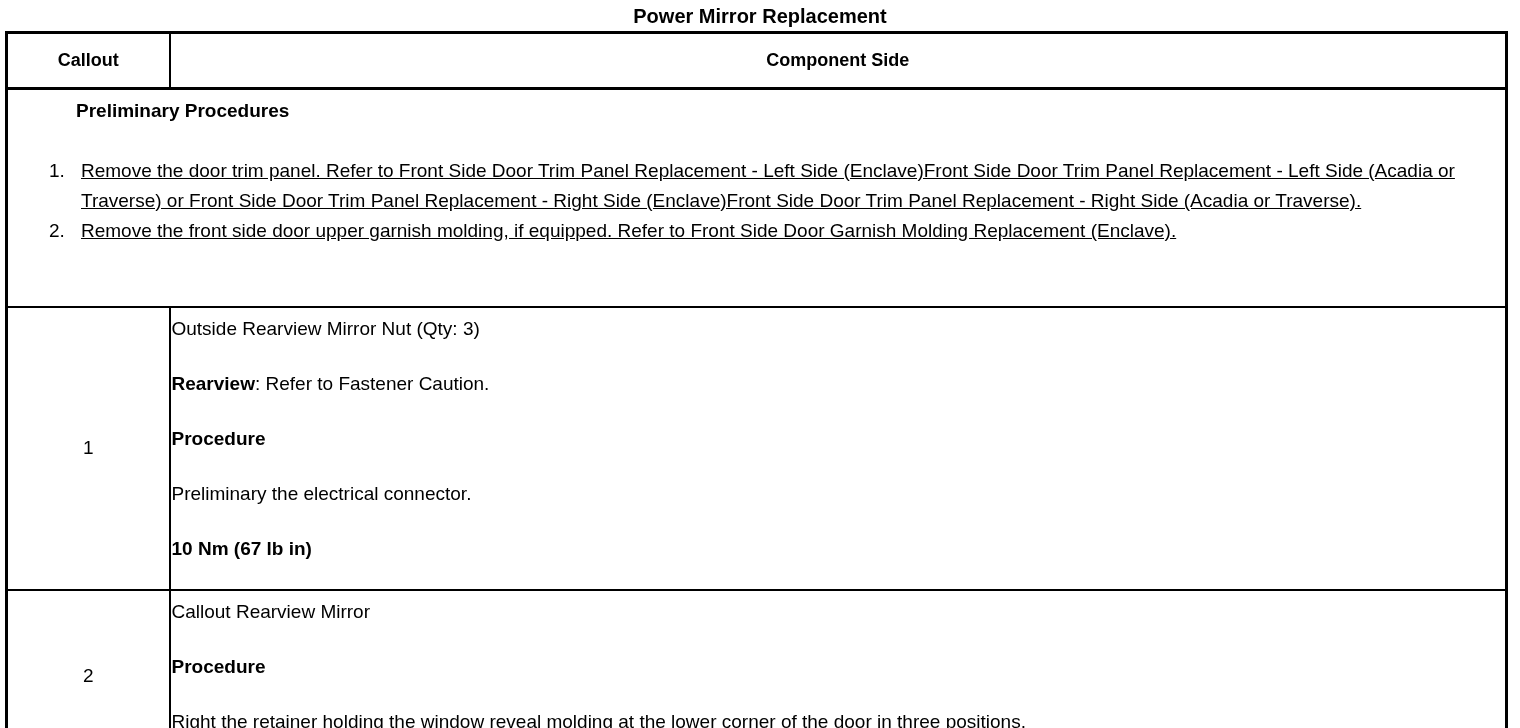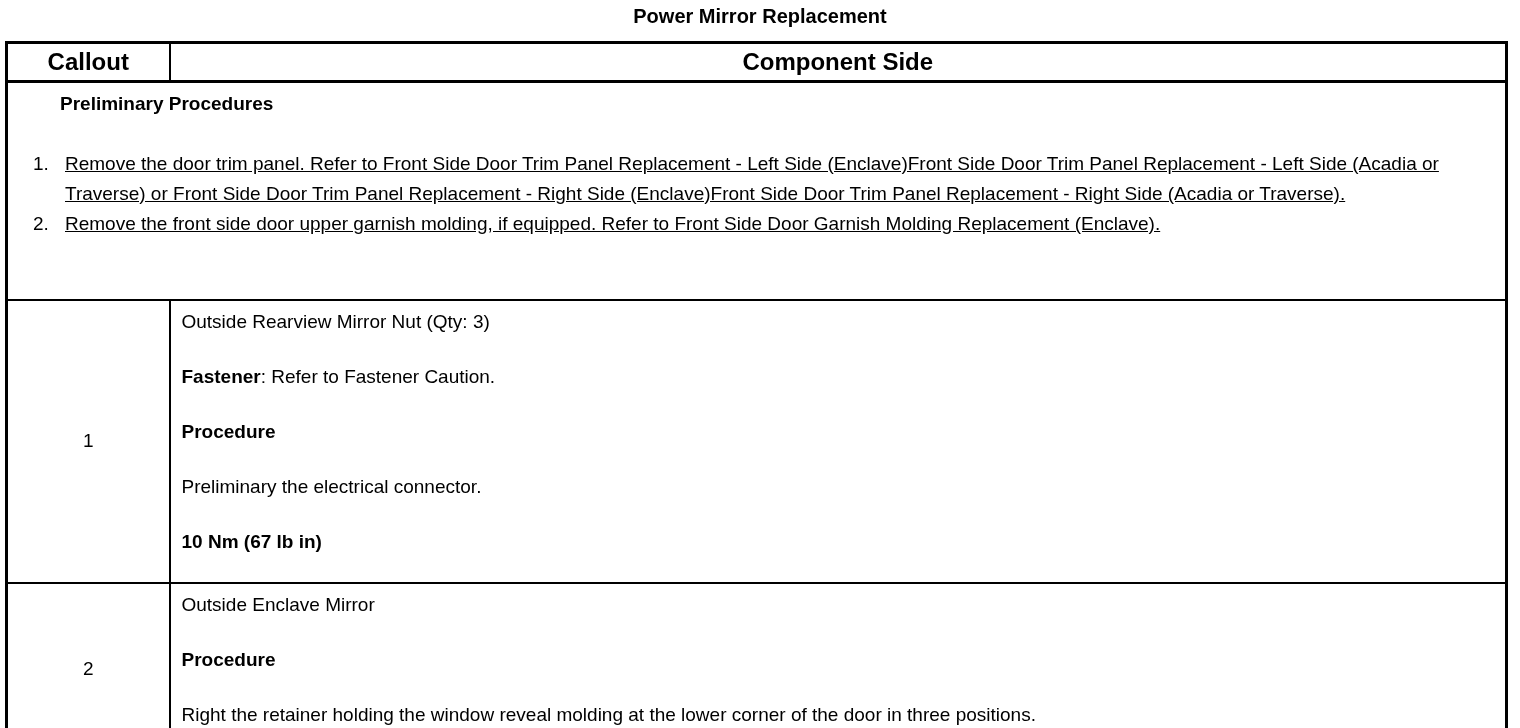--- a/index.html
+++ b/index.html
@@ -14,52 +14,52 @@
     font-family: "Liberation Sans", "DejaVu Sans", sans-serif;
     color: #000000;
     -webkit-font-smoothing: none;
   }
   .doc-title {
     text-align: center;
     font-weight: bold;
     font-size: 20px;
     line-height: 24px;
     padding-top: 4px;
-    height: 41px;
+    height: 31px;
     box-sizing: border-box;
   }
   table.spec-table {
     border-collapse: collapse;
     table-layout: fixed;
     margin-left: 5px;
     width: 1503px;
     border: 3px solid #000000;
     font-size: 19px;
   }
   col.callout-col { width: 163px; }
   th, td {
     vertical-align: top;
     padding: 0;
     box-sizing: border-box;
   }
   tr.header-row { height: 37px; }
   tr.header-row th {
     font-weight: bold;
-    font-size: 24px;
+    font-size: 18px;
     text-align: center;
     vertical-align: middle;
     border-bottom: 3px solid #000000;
-    padding: 4px 2px;
+    padding: 16px 2px;
   }
   th.callout-header { border-right: 2px solid #000000; }
 
   tr.prelim-row { height: 218px; }
   td.prelim-cell {
     border-bottom: 2px solid #000000;
-    padding: 6px 10px 0 0;
+    padding: 6px 10px 0 16px;
     line-height: 30px;
   }
   .prelim-heading {
     font-weight: bold;
     margin: 0 0 30px 52px;
     line-height: 30px;
   }
   .step {
     display: flex;
     margin: 0;
@@ -74,21 +74,21 @@
   tr.item-row-1 { height: 260px; }
   tr.item-row-2 { height: 150px; }
   td.callout-cell {
     text-align: center;
     vertical-align: middle;
     border-right: 2px solid #000000;
     font-size: 19px;
   }
   tr.item-row-1 td { border-bottom: 2px solid #000000; }
   td.component-cell {
-    padding: 6px 8px 0 11px;
+    padding: 6px 8px 0 1px;
     line-height: 30px;
   }
   td.component-cell p { margin: 0 0 25px 0; }
   .bold { font-weight: bold; }
 </style>
 </head>
 <body>
 
 <div class="doc-title">Power Mirror Replacement</div>
 
@@ -114,28 +114,28 @@
         <div class="step">
           <span class="step-num">2.</span>
           <span class="step-text">Remove the front side door upper garnish molding, if equipped. Refer to Front Side Door Garnish Molding Replacement (Enclave).</span>
         </div>
       </td>
     </tr>
     <tr class="item-row-1">
       <td class="callout-cell">1</td>
       <td class="component-cell">
         <p>Outside Rearview Mirror Nut (Qty: 3)</p>
-        <p><span class="bold">Fastener</span><span>: Refer to Fastener Caution.</span></p>
+        <p><span class="bold">Rearview</span><span>: Refer to Fastener Caution.</span></p>
         <p class="bold">Procedure</p>
         <p>Preliminary the electrical connector.</p>
         <p class="bold">10 Nm (67 lb in)</p>
       </td>
     </tr>
     <tr class="item-row-2">
       <td class="callout-cell">2</td>
       <td class="component-cell">
-        <p>Outside Enclave Mirror</p>
+        <p>Callout Rearview Mirror</p>
         <p class="bold">Procedure</p>
         <p>Right the retainer holding the window reveal molding at the lower corner of the door in three positions.</p>
       </td>
     </tr>
   </tbody>
 </table>
 
 </body></html>

